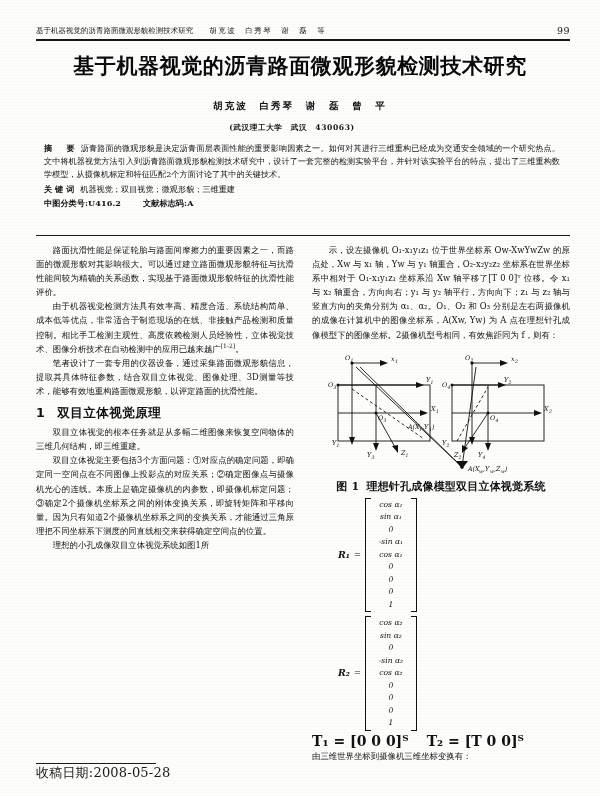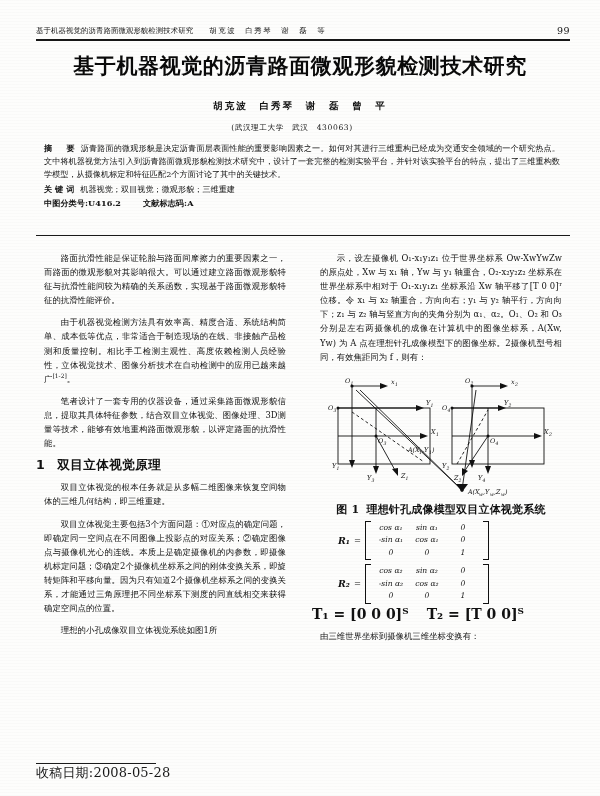--- a/index.html
+++ b/index.html
@@ -80,20 +80,21 @@
     color: #101010;
   }
   .affiliation {
     position: absolute;
     left: 0; right: 16px;
     top: 123px;
     text-align: center;
     font-size: 7.6px;
     letter-spacing: 0.6px;
     color: #151515;
+    font-weight: bold;
   }
 
   
   .abstract-block {
     position: absolute;
     left: 44px;
     right: 40px;
     top: 142px;
     font-size: 8.1px;
     line-height: 13.2px;
@@ -142,21 +143,21 @@
     gap: 18px;
   }
   .col {
     width: 258px;
     font-size: 8.4px;
     line-height: 14.1px;
     text-align: justify;
     color: #111;
   }
   .col p {
-    margin: 8px;
+    margin: 0;
     text-indent: 16.8px;
     letter-spacing: 0.02px;
   }
   .sec-head {
     margin: 8px 0 5px 0;
     font-size: 12.6px;
     font-weight: bold;
     font-family: "DejaVu Sans", "Liberation Sans", sans-serif;
     letter-spacing: 0.4px;
     text-indent: 0;
@@ -213,20 +214,21 @@
   }
   .brk-l { border-left: 1px solid #111; }
   .brk-r { border-right: 1px solid #111; }
   .mrows {
     display: flex;
     flex-direction: column;
     padding: 1px 2px;
   }
   .mrow {
     display: flex;
+    flex-direction: column;
   }
   .mcell {
     width: 36px;
     text-align: center;
     font-size: 7.6px;
     line-height: 12.5px;
     font-style: italic;
   }
   .eq-line {
     display: flex;

